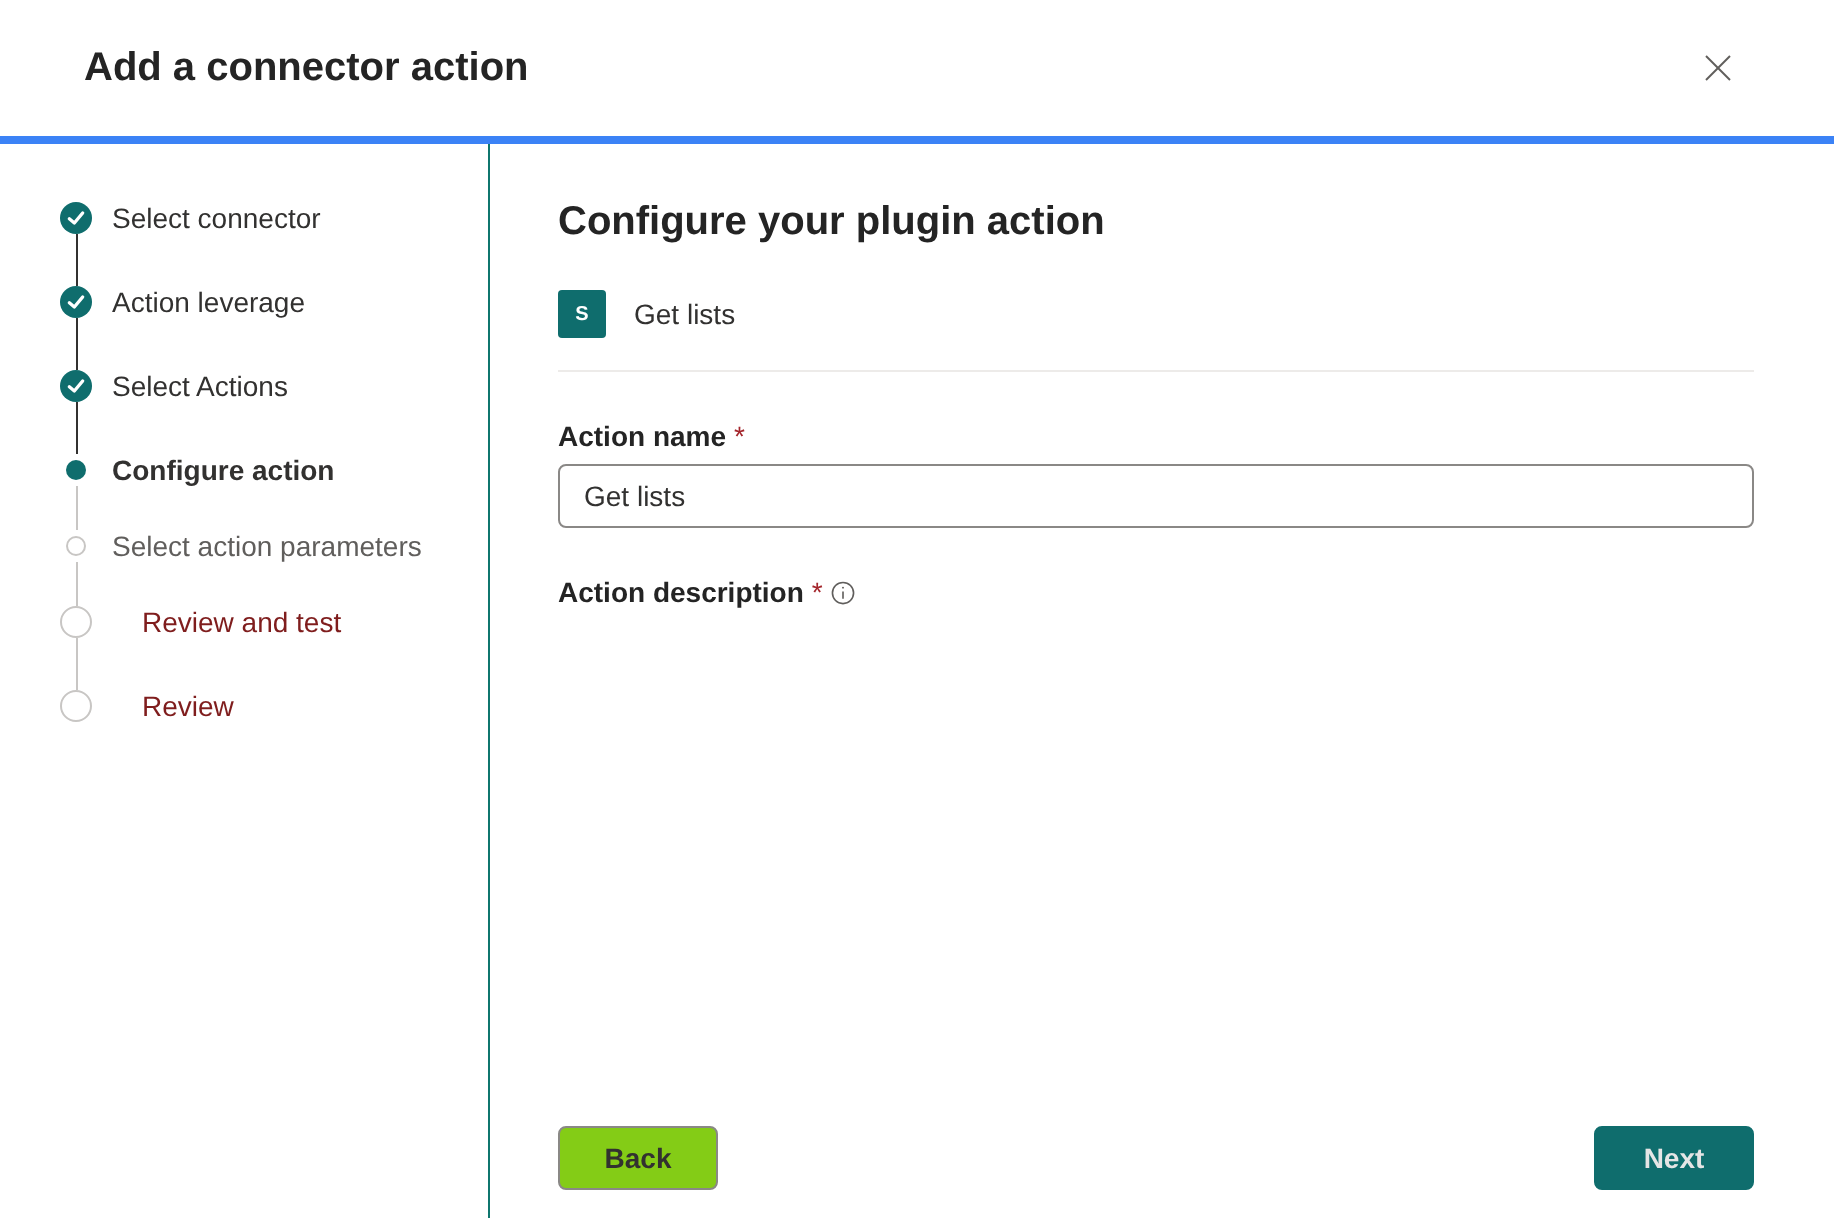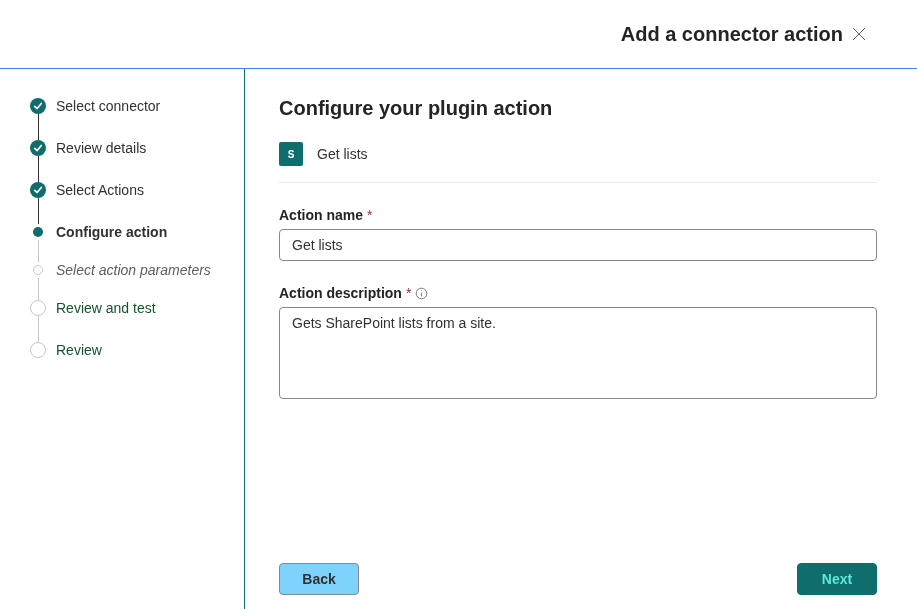--- a/index.html
+++ b/index.html
@@ -10,23 +10,23 @@
       background: #fff;
       width: 917px;
       height: 609px;
       display: flex;
       flex-direction: column;
       overflow: hidden;
     }
     .header {
       display: flex;
       align-items: center;
-      justify-content: flex-end;
+      justify-content: space-between;
       padding: 18px 42px 18px 42px;
-      border-bottom: 1px solid #3b82f6;
+      border-bottom: 4px solid #3b82f6;
     }
     .header h1 {
       font-size: 20px;
       font-weight: 600;
       color: #242424;
     }
     .close-btn {
       background: none;
       border: none;
       cursor: pointer;
@@ -58,22 +58,22 @@
       display: flex;
       align-items: flex-start;
     }
     .step:last-child { min-height: 20px; }
     .step .label {
       font-size: 14px;
       color: #323130;
       line-height: 18px;
     }
     .step.current .label { font-weight: 600; }
-    .step.upcoming .label { color: #605e5c; font-style: italic; }
-    .step.empty .label { color: #14532d; }
+    .step.upcoming .label { color: #605e5c; }
+    .step.empty .label { color: #7f1d1d; margin-left: 15px; }
     .marker {
       position: absolute;
       left: 0;
       top: 1px;
       width: 16px;
       height: 16px;
       border-radius: 50%;
       display: flex;
       align-items: center;
       justify-content: center;
@@ -204,29 +204,29 @@
       border-top: 1px solid transparent;
     }
     .footer-right { display: flex; gap: 12px; }
     .btn {
       font-family: inherit;
       font-size: 14px;
       font-weight: 600;
       padding: 7px 20px;
       border-radius: 4px;
       border: 1px solid #8a8886;
-      background: #7dd3fc;
+      background: #84cc16;
       color: #323130;
       cursor: pointer;
       min-width: 80px;
     }
     .btn.primary {
       background: #0f6d6d;
       border-color: #0f6d6d;
-      color: #5eead4;
+      color: #e5e5e5;
     }
   </style>
 </head>
 <body>
 
 <div class="header">
   <h1>Add a connector action</h1>
   <button class="close-btn" aria-label="Close">
     <svg width="14" height="14" viewBox="0 0 14 14" fill="none" stroke="currentColor" stroke-width="1">
       <line x1="1" y1="1" x2="13" y2="13"></line>
@@ -248,21 +248,21 @@
         <span class="connector"></span>
         <span class="label">Select connector</span>
       </li>
       <li class="step completed">
         <span class="marker completed">
           <svg viewBox="0 0 12 12" fill="none" stroke-width="2" stroke-linecap="round" stroke-linejoin="round">
               <polyline points="2,6.5 5,9 10,3"></polyline>
             </svg>
         </span>
         <span class="connector"></span>
-        <span class="label">Review details</span>
+        <span class="label">Action leverage</span>
       </li>
       <li class="step completed">
         <span class="marker completed">
           <svg viewBox="0 0 12 12" fill="none" stroke-width="2" stroke-linecap="round" stroke-linejoin="round">
               <polyline points="2,6.5 5,9 10,3"></polyline>
             </svg>
         </span>
         <span class="connector"></span>
         <span class="label">Select Actions</span>
       </li>
@@ -313,21 +313,20 @@
           <span>Action description</span>
           <span class="required">*</span>
           <span class="info-icon">
             <svg width="13" height="13" viewBox="0 0 16 16" fill="none" stroke="currentColor" stroke-width="1">
               <circle cx="8" cy="8" r="6.5"></circle>
               <line x1="8" y1="7" x2="8" y2="11.5"></line>
               <circle cx="8" cy="4.7" r="0.6" fill="currentColor" stroke="none"></circle>
             </svg>
           </span>
         </label>
-        <textarea style="">Gets SharePoint lists from a site.</textarea>
       </div>
     </div>
 
     <div class="footer">
       <button class="btn">Back</button>
       <div class="footer-right">
         <button class="btn primary">Next</button>
       </div>
     </div>
   </div>

